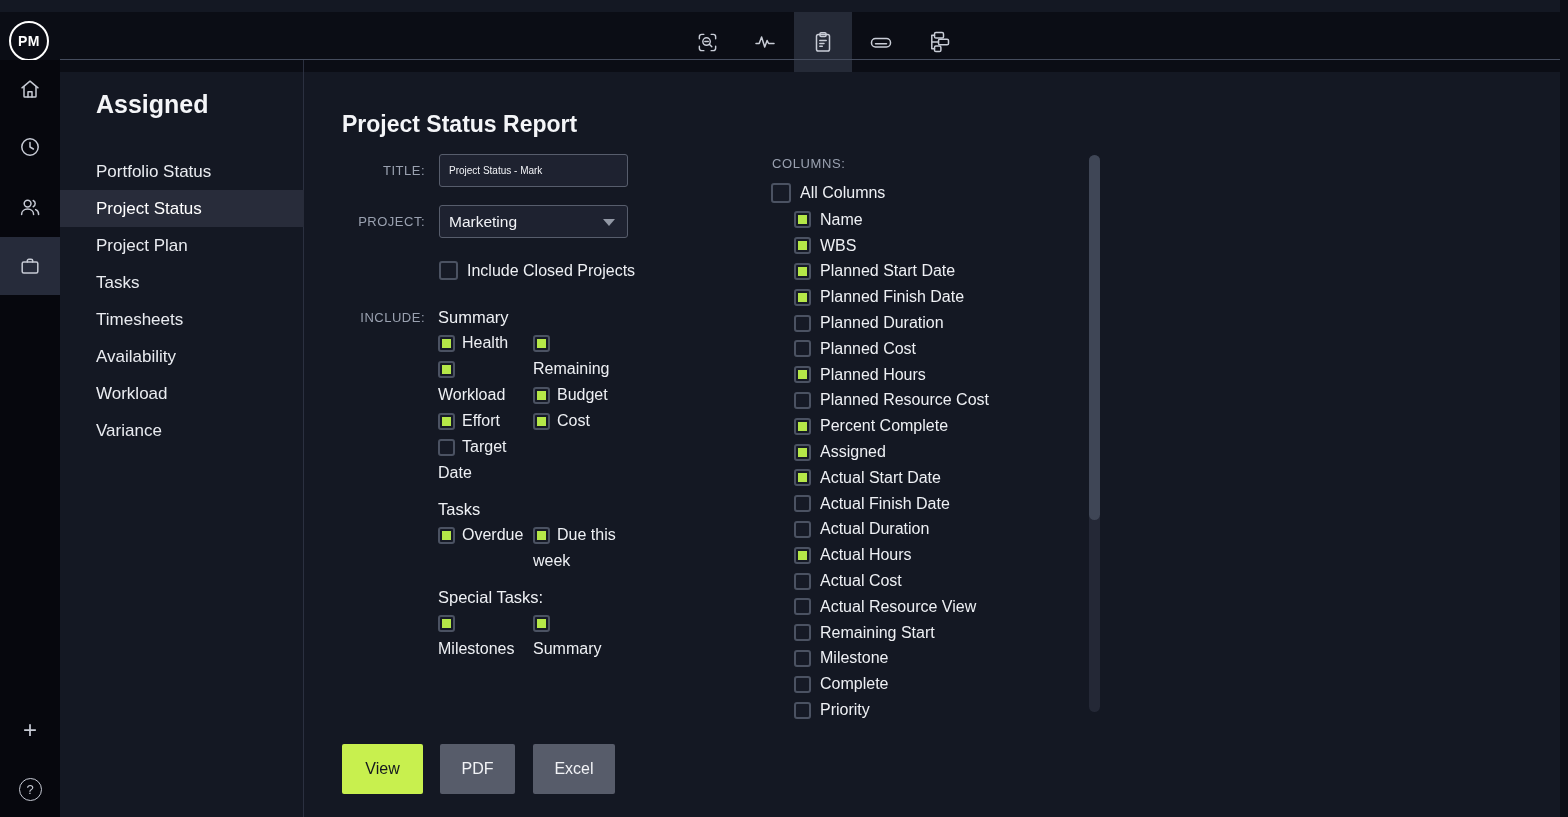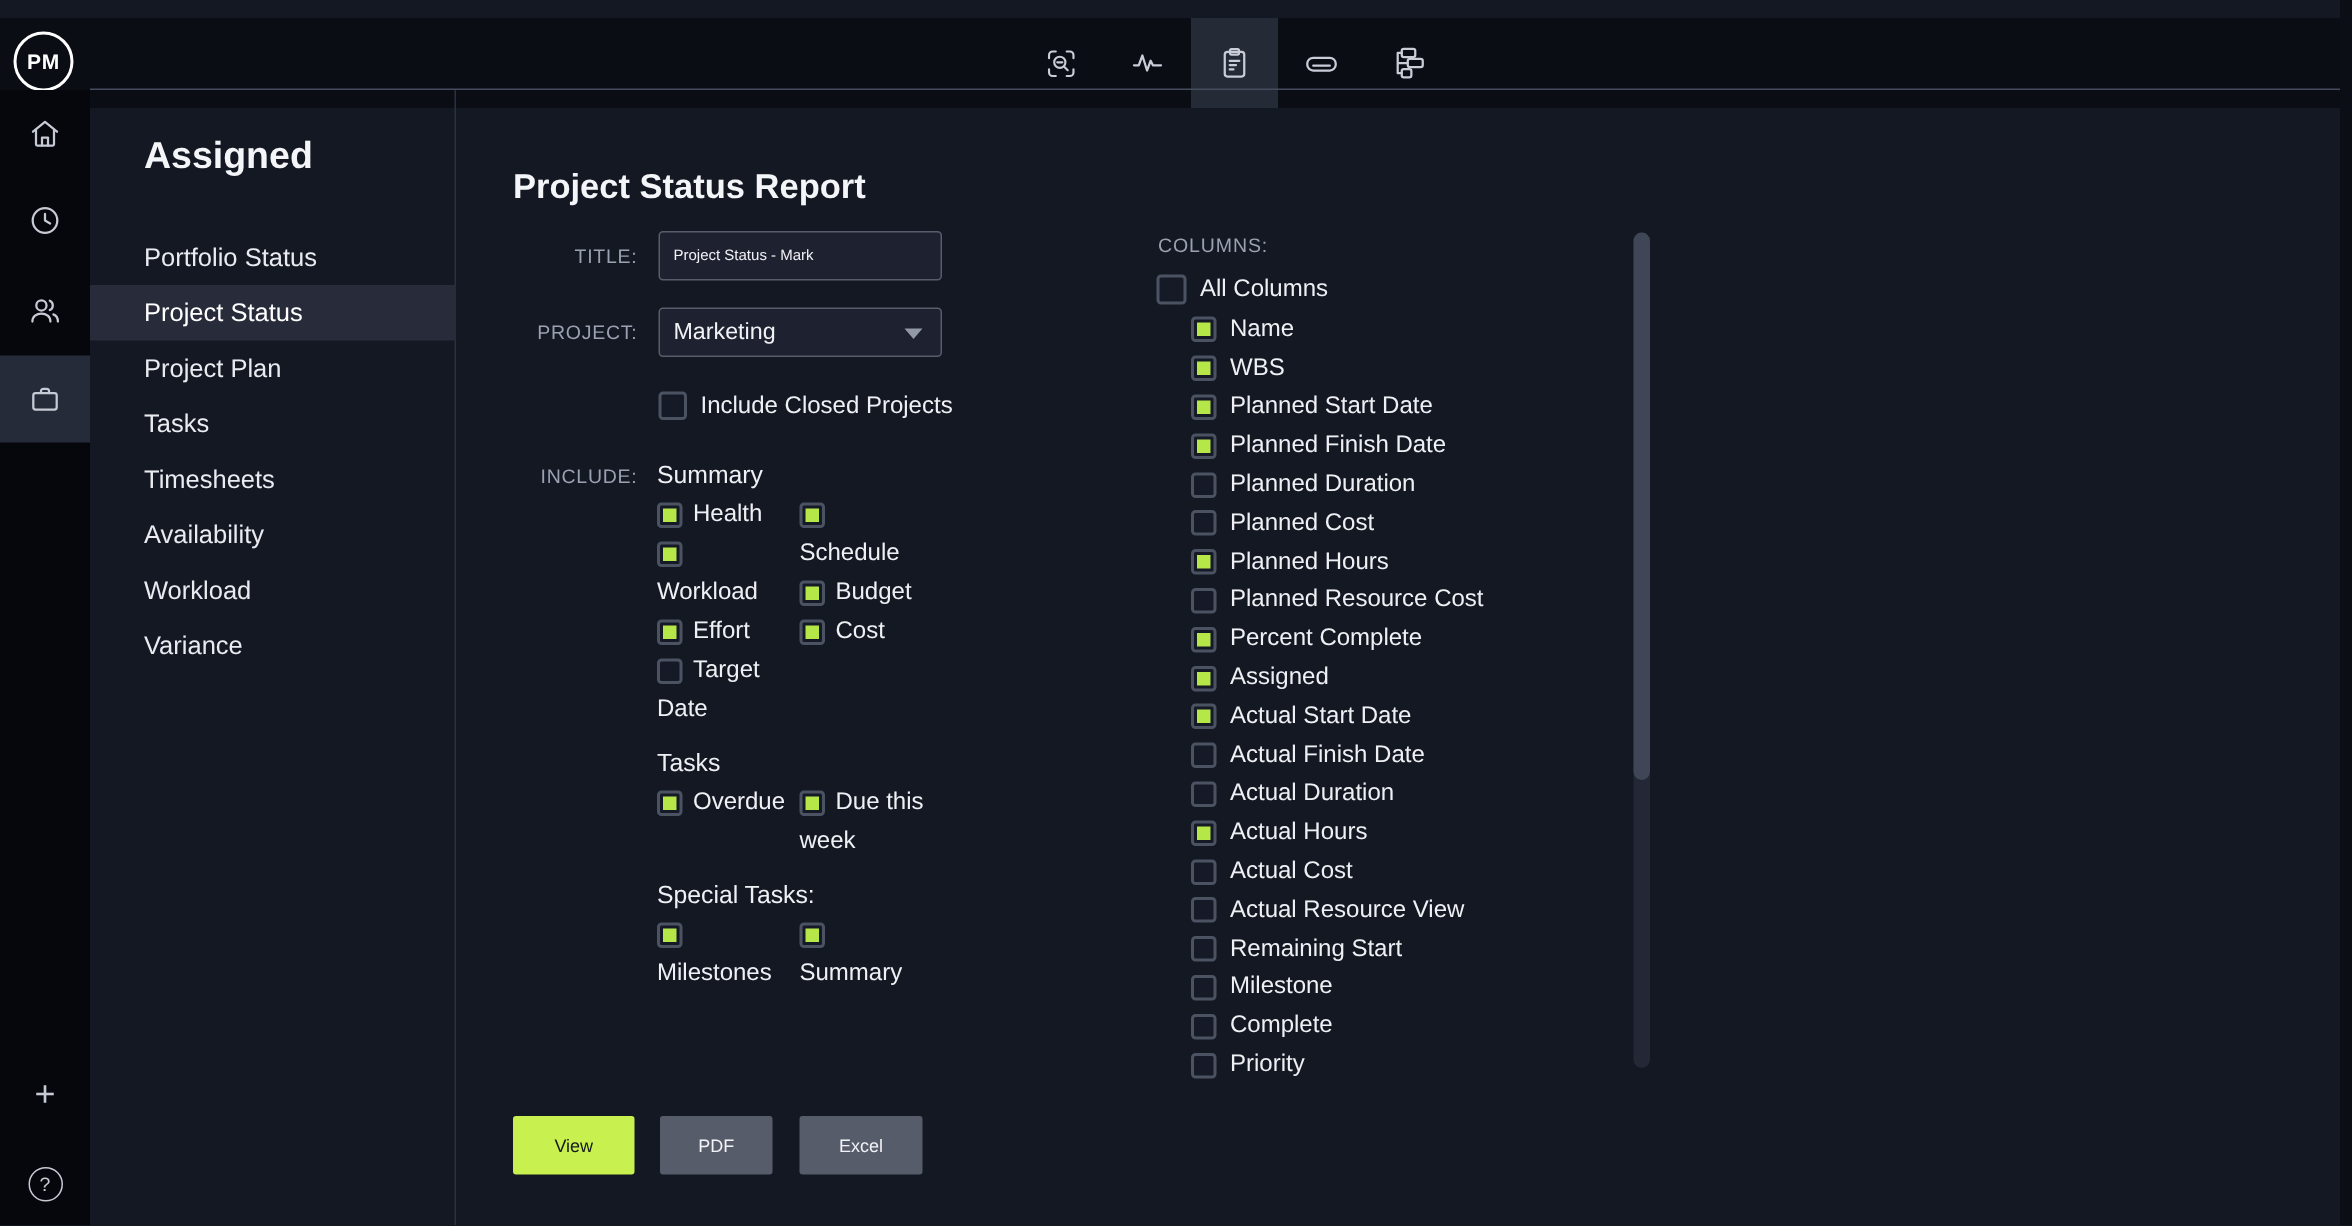--- a/index.html
+++ b/index.html
@@ -63,21 +63,21 @@
   
   .include-wrap{position:absolute;left:438px;top:306px;width:300px;}
   .inc-group + .inc-group{margin-top:12px;}
   .inc-heading{font-size:16.5px;color:#eef0f4;line-height:22px;margin-bottom:2px;white-space:nowrap;}
   .inc-cols{display:flex;}
   .inc-col{width:95px;flex:none;}
   .inc-line{display:flex;align-items:center;gap:7px;height:26px;white-space:nowrap;}
   .inc-below{height:26px;line-height:26px;}
 
   
-  .btn{position:absolute;top:744px;height:39px;border:none;border-radius:2px;font-size:12px;cursor:pointer;
+  .btn{position:absolute;top:744px;height:50px;border:none;border-radius:2px;font-size:16px;cursor:pointer;
        font-family:"Liberation Sans",sans-serif;}
   .btn-view{left:342px;width:81px;background:#c8f04e;color:#15181f;font-weight:500;}
   .btn-pdf{left:440px;width:75px;background:#575c6a;color:#f2f3f6;}
   .btn-excel{left:533px;width:82px;background:#575c6a;color:#f2f3f6;}
 
   
   .columns-label{position:absolute;left:772px;top:156px;font-size:13px;letter-spacing:.6px;color:#9aa1b0;}
   .allcols-row{position:absolute;left:771px;top:183px;display:flex;align-items:center;gap:9px;cursor:pointer;}
   .columns-list{position:absolute;left:794px;top:207px;}
   .col-row{display:flex;align-items:center;gap:9px;height:25.8px;cursor:pointer;}
@@ -234,21 +234,21 @@
                   <span class="lbl">Target</span>
                 </div>
                 <div class="inc-below lbl">Date</div>
               </div>
             </div>
             <div class="inc-col">
               <div class="inc-item">
                 <div class="inc-line">
                   <span class="cb checked"></span>
                 </div>
-                <div class="inc-below lbl">Schedule</div>
+                <div class="inc-below lbl">Remaining</div>
               </div>
               <div class="inc-item">
                 <div class="inc-line">
                   <span class="cb checked"></span>
                   <span class="lbl">Budget</span>
                 </div>
               </div>
               <div class="inc-item">
                 <div class="inc-line">
                   <span class="cb checked"></span>

